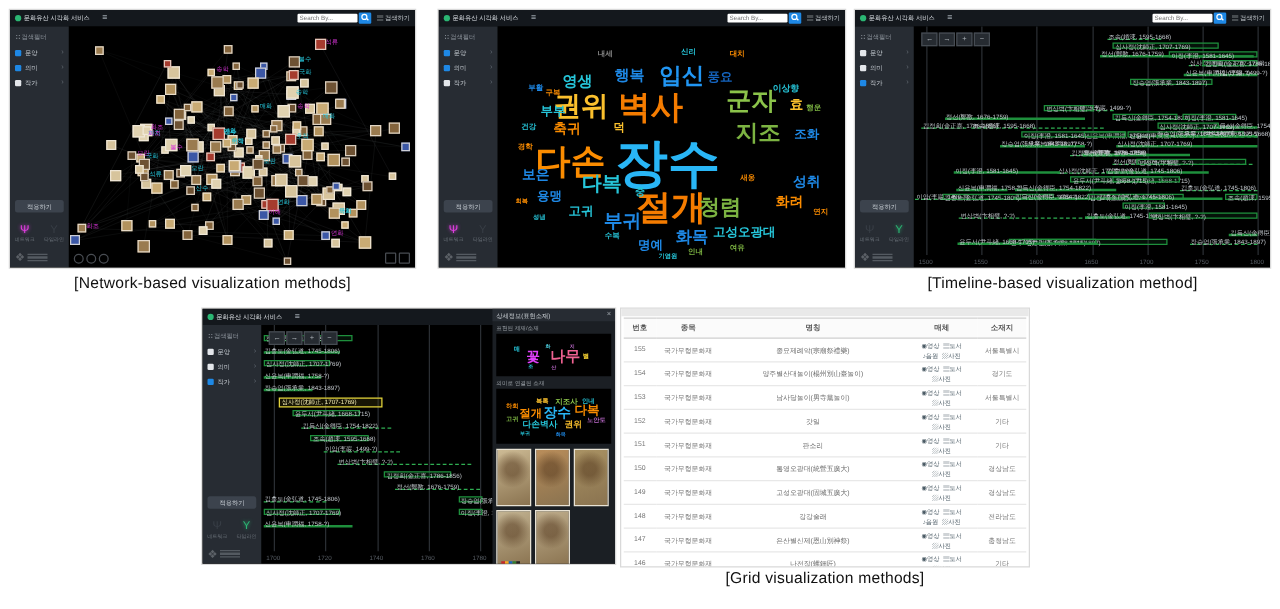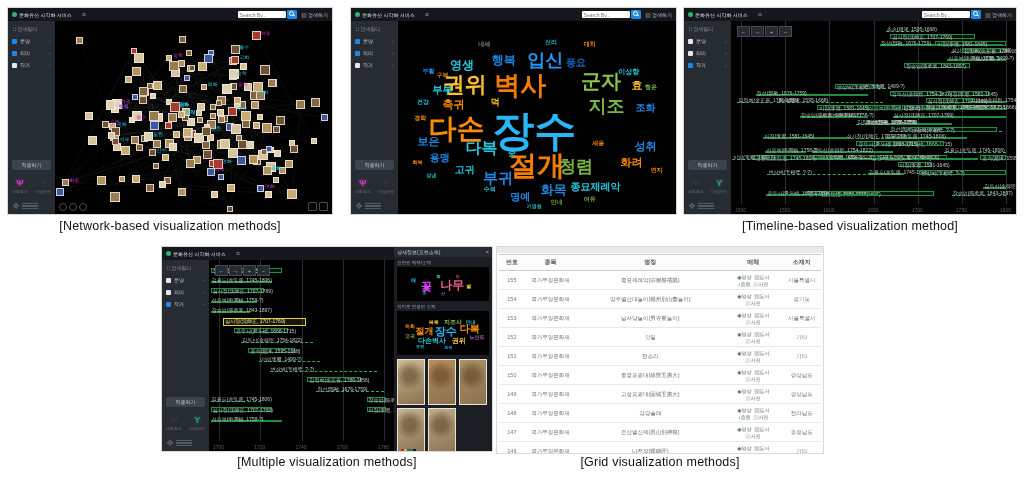--- a/index.html
+++ b/index.html
@@ -673,21 +673,21 @@
         <span class="cword" style="left: 56%; top: 87%; font-size: 13px; color: rgb(30, 136, 229);">화목</span>
         <span class="cword" style="left: 11%; top: 62%; font-size: 11px; color: rgb(30, 136, 229);">보은</span>
         <span class="cword" style="left: 15%; top: 71%; font-size: 10px; color: rgb(30, 136, 229);">용맹</span>
         <span class="cword" style="left: 24%; top: 77%; font-size: 10px; color: rgb(38, 198, 218);">고귀</span>
         <span class="cword" style="left: 44%; top: 91%; font-size: 10px; color: rgb(30, 136, 229);">명예</span>
         <span class="cword" style="left: 20%; top: 43%; font-size: 11px; color: rgb(251, 140, 0);">축귀</span>
         <span class="cword" style="left: 16%; top: 36%; font-size: 10px; color: rgb(38, 198, 218);">부부</span>
         <span class="cword" style="left: 89%; top: 45%; font-size: 10px; color: rgb(30, 136, 229);">조화</span>
         <span class="cword" style="left: 84%; top: 73%; font-size: 11px; color: rgb(251, 140, 0);">화려</span>
         <span class="cword" style="left: 89%; top: 65%; font-size: 11px; color: rgb(30, 136, 229);">성취</span>
-        <span class="cword" style="left: 71%; top: 86%; font-size: 10px; color: rgb(38, 198, 218);">종묘제례악</span>
+        <span class="cword" style="left: 71%; top: 86%; font-size: 10px; color: rgb(38, 198, 218);">고성오광대</span>
         <span class="cword" style="left: 86%; top: 33%; font-size: 11px; color: rgb(251, 192, 45);">효</span>
         <span class="cword" style="left: 35%; top: 42%; font-size: 9px; color: rgb(251, 192, 45);">덕</span>
         <span class="cword" style="left: 83%; top: 26%; font-size: 7px; color: rgb(38, 198, 218);">이상향</span>
         <span class="cword" style="left: 72%; top: 63%; font-size: 6px; color: rgb(251, 140, 0);">새옹</span>
         <span class="cword" style="left: 41%; top: 69%; font-size: 8px; color: rgb(38, 198, 218);">중</span>
         <span class="cword" style="left: 33%; top: 87%; font-size: 6px; color: rgb(38, 198, 218);">수복</span>
         <span class="cword" style="left: 57%; top: 94%; font-size: 6px; color: rgb(124, 179, 66);">인내</span>
         <span class="cword" style="left: 69%; top: 92%; font-size: 6px; color: rgb(124, 179, 66);">여유</span>
         <span class="cword" style="left: 16%; top: 28%; font-size: 6px; color: rgb(251, 140, 0);">구복</span>
         <span class="cword" style="left: 9%; top: 42%; font-size: 6px; color: rgb(38, 198, 218);">건강</span>
@@ -1111,21 +1111,20 @@
               <i style="background: rgb(249, 168, 37);"></i>
               <i style="background: rgb(21, 101, 192);"></i>
               <i style="background: rgb(46, 125, 50);"></i>
               <i style="background: rgb(33, 33, 33);"></i>
             </div>
           </div>
           <div class="thumb" style="background-image: radial-gradient(circle at 45% 35%, rgba(80, 52, 26, 0.5) 0px, rgba(80, 52, 26, 0.5) 16%, transparent 46%), linear-gradient(160deg, rgb(191, 174, 141), rgb(138, 115, 80));"></div>
         </div>
     </div>
   </div>
-  <div class="caption" id="cap4">[Multiple visualization methods]</div>
 
   <div class="panel" id="p5">
     <div class="g-band"></div>
     <table class="g-table">
       <thead>
           <tr id="g-head">
             <th style="width: 8%;">번호</th>
             <th style="width: 16%;">종목</th>
             <th style="width: 46%;">명칭</th>
             <th style="width: 18%;">매체</th>

